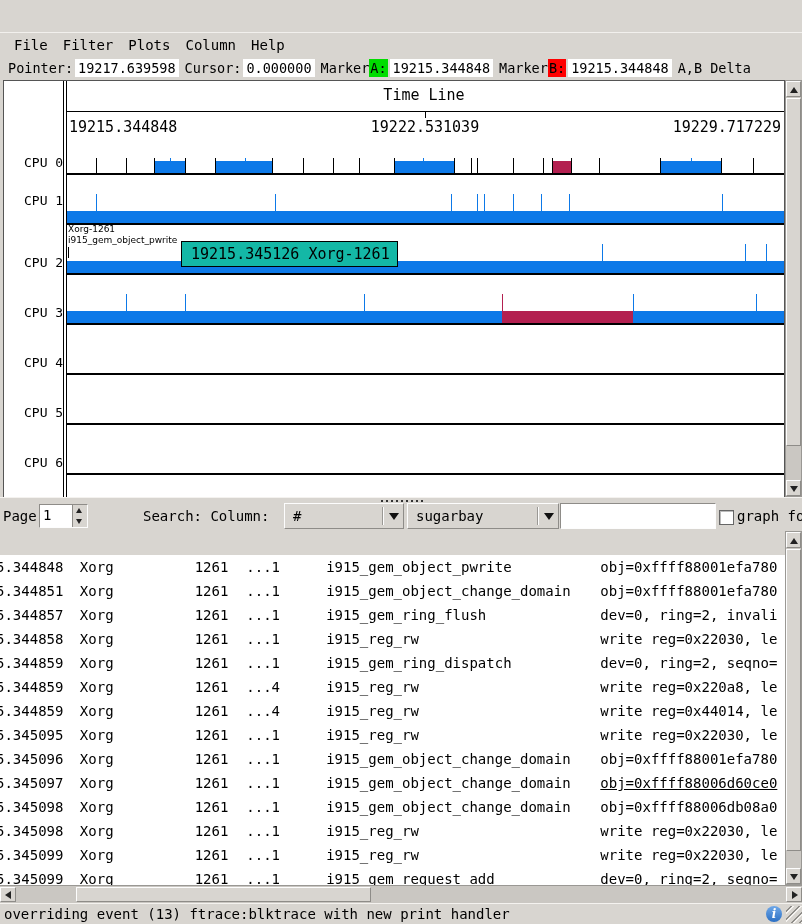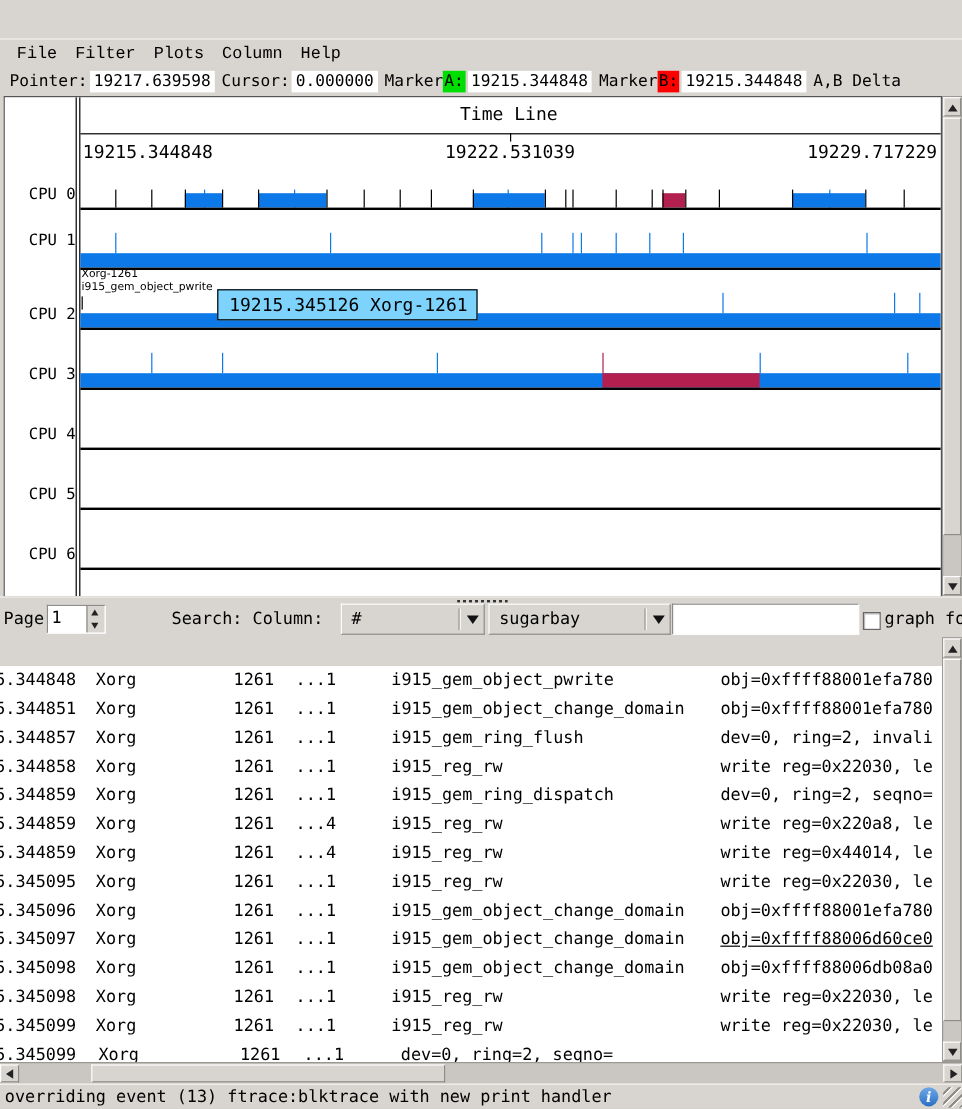--- a/index.html
+++ b/index.html
@@ -13,21 +13,21 @@
   .title-text{position:absolute;left:0;right:0;top:6px;text-align:center;
     font-family:"DejaVu Sans",sans-serif;font-weight:bold;font-size:15px;color:#111;}
   .winbtn{position:absolute;top:6px;width:25px;height:19px;border:1px solid #8f8f8f;border-radius:3px;
     background:linear-gradient(#cfcfcf,#a5a5a5);color:#fff;text-align:center;
     font-size:11px;line-height:17px;font-family:"DejaVu Sans",sans-serif;font-weight:bold;}
   .btn-min{left:712px;} .btn-max{left:742px;} .btn-close{left:772px;}
   .maxglyph{display:inline-block;width:8px;height:7px;border:2px solid #fff;margin-top:4px;}
   .minglyph{display:inline-block;width:9px;height:3px;background:#fff;margin-top:10px;}
   
   .menubar{position:absolute;left:0;top:32px;width:802px;height:25px;background:#d8d5d0;
-    border-top:1px solid #f2f0ed;display:flex;align-items:center;padding-left:14px;box-sizing:border-box;gap:15px;font-family:Liberation Mono, monospace;}
+    border-top:1px solid #f2f0ed;display:flex;align-items:center;padding-left:14px;box-sizing:border-box;gap:15px;}
   .menu-item{font-size:14px;white-space:pre;}
   
   .infobar{position:absolute;left:0;top:57px;width:802px;height:22px;background:#d8d5d0;
     display:flex;align-items:center;white-space:nowrap;overflow:hidden;font-size:13.5px;padding-left:4px;}
   .ifield{background:#fff;padding:1px 3px;margin:0 2px;}
   .ibadge{padding:1px 1px;margin:0;}
   .ilabel{margin-left:4px;}
   
   .graph{position:absolute;left:3px;top:80px;width:780px;height:416px;background:#fff;
     border:1px solid #555;box-sizing:content-box;overflow:hidden;}
@@ -205,21 +205,21 @@
         <div class="g-abs cpu-label" style="top: 274px;">CPU 4</div>
         <div class="g-abs cpu-strip" style="top: 248px;"></div>
         <div class="g-abs baseline" style="top: 292px;"></div>
         <div class="g-abs cpu-label" style="top: 324px;">CPU 5</div>
         <div class="g-abs cpu-strip" style="top: 298px;"></div>
         <div class="g-abs baseline" style="top: 342px;"></div>
         <div class="g-abs cpu-label" style="top: 374px;">CPU 6</div>
         <div class="g-abs cpu-strip" style="top: 348px;"></div>
         <div class="g-abs baseline" style="top: 392px;"></div>
       </div>
-    <div class="g-abs tooltip" id="graph-tooltip" style="background: #7dd3fc;">19215.345126 Xorg-1261</div>
+    <div class="g-abs tooltip" id="graph-tooltip" style="background: #14b8a6;">19215.345126 Xorg-1261</div>
   </div>
 
   <div class="vscroll" style="left:785px;top:80px;height:417px;">
     <div class="sb-btn" style="top:0;">
         <div class="tri tri-up"></div>
       </div>
     <div class="sb-thumb" style="top:17px;height:348px;"></div>
     <div class="sb-btn" style="top:399px;">
         <div class="tri tri-down"></div>
       </div>
@@ -357,20 +357,21 @@
         <div class="td td-pid" style="width: 49px; padding-left: 4px;"><span>1261</span></div>
         <div class="td td-latency" style="width: 77px; padding-left: 4px;"><span>...1</span></div>
         <div class="td td-event" style="width: 278px; padding-left: 5px;"><span>i915_reg_rw</span></div>
         <div class="td td-info" style="width: 190px; padding-left: 4px;"><span>write reg=0x22030, le</span></div>
       </div>
       <div class="trow">
         <div class="td td-stamp" style="width: 77px;"><span>5.345099</span></div>
         <div class="td td-task" style="width: 114px; padding-left: 5px;"><span>Xorg</span></div>
         <div class="td td-pid" style="width: 49px; padding-left: 4px;"><span>1261</span></div>
         <div class="td td-latency" style="width: 77px; padding-left: 4px;"><span>...1</span></div>
+        <div class="td td-event" style="width: 278px; padding-left: 5px;"><span>i915_gem_request_add</span></div>
         <div class="td td-info" style="width: 190px; padding-left: 4px;"><span>dev=0, ring=2, seqno=</span></div>
       </div>
     </div>
 
   <div class="vscroll" style="left:785px;top:531px;height:354px;">
     <div class="sb-btn" style="top:0;">
         <div class="tri tri-up"></div>
       </div>
     <div class="sb-thumb" style="top:17px;height:302px;"></div>
     <div class="sb-btn" style="top:336px;">

